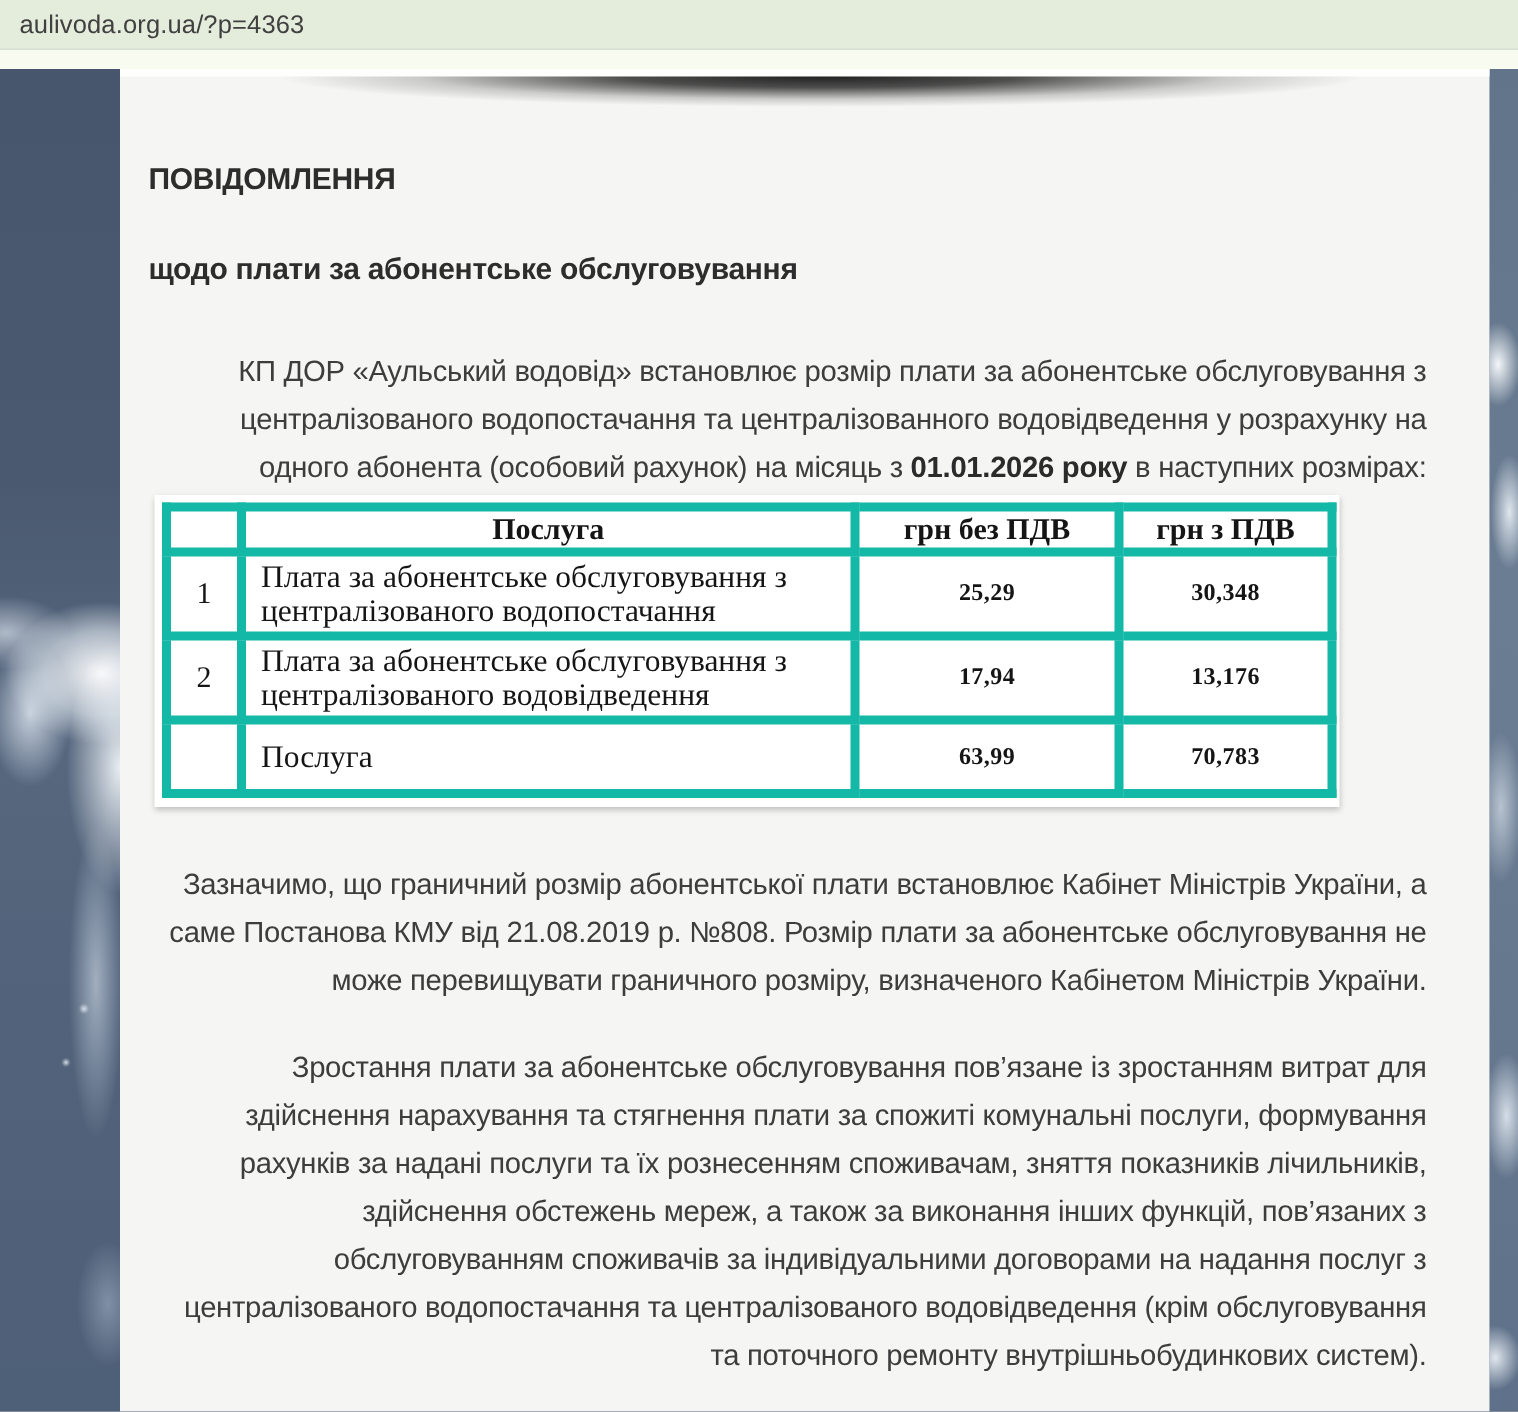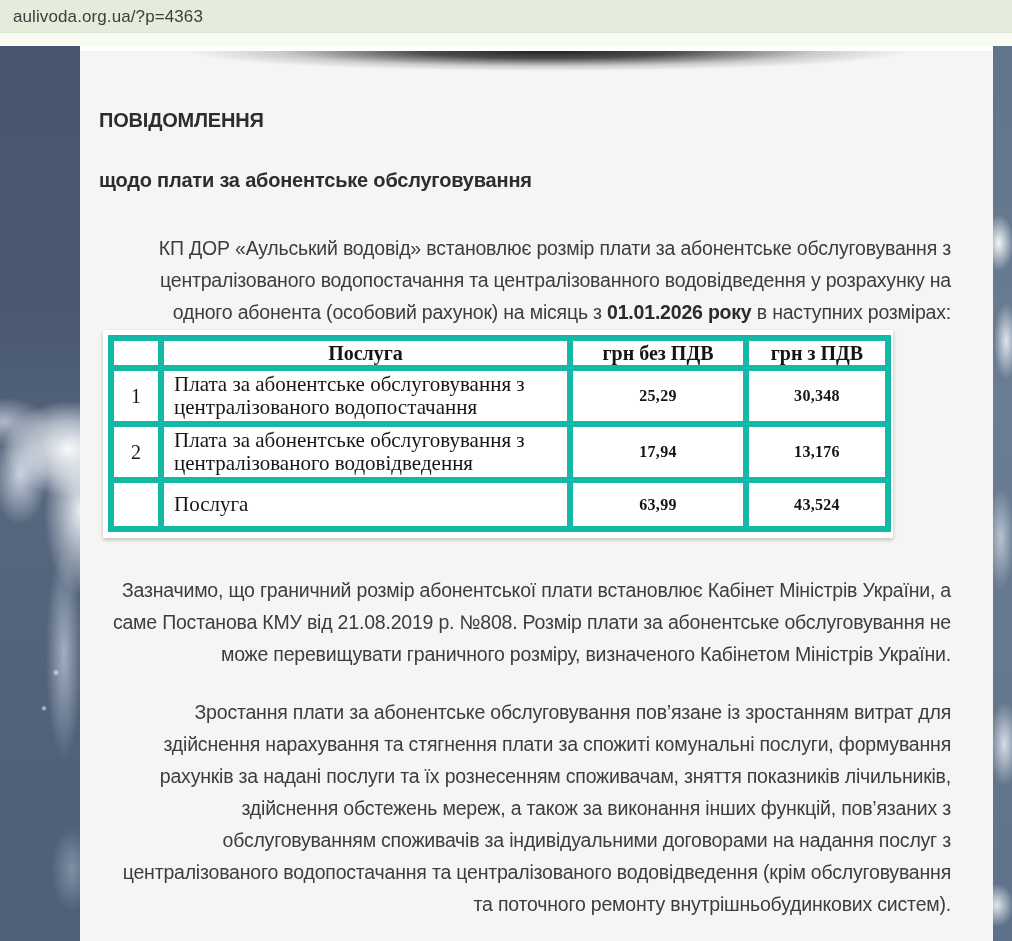--- a/index.html
+++ b/index.html
@@ -191,21 +191,21 @@
             <tr>
               <td class="num">2</td>
               <td class="serv">Плата за абонентське обслуговування  з централізованого водовідведення</td>
               <td class="price">17,94</td>
               <td class="price">13,176</td>
             </tr>
             <tr>
               <td class="num"></td>
               <td class="serv">Послуга</td>
               <td class="price">63,99</td>
-              <td class="price">43,524</td>
+              <td class="price">70,783</td>
             </tr>
           </tbody>
         </table>
       </div>
 
       <p class="para para-limit">Зазначимо, що граничний розмір абонентської плати встановлює Кабінет Міністрів України, а саме Постанова КМУ від 21.08.2019 р. №808. Розмір плати за абонентське обслуговування не може перевищувати граничного розміру, визначеного Кабінетом Міністрів України.</p>
 
       <p class="para para-growth">Зростання плати за абонентське обслуговування пов’язане із зростанням витрат для здійснення нарахування та стягнення плати за спожиті комунальні послуги, формування рахунків за надані послуги та їх рознесенням споживачам, зняття показників лічильників, здійснення обстежень мереж, а також за виконання інших функцій, пов’язаних з обслуговуванням споживачів за індивідуальними договорами на надання послуг з централізованого водопостачання та централізованого водовідведення (крім обслуговування та поточного ремонту внутрішньобудинкових систем).</p>
 
     </div>

